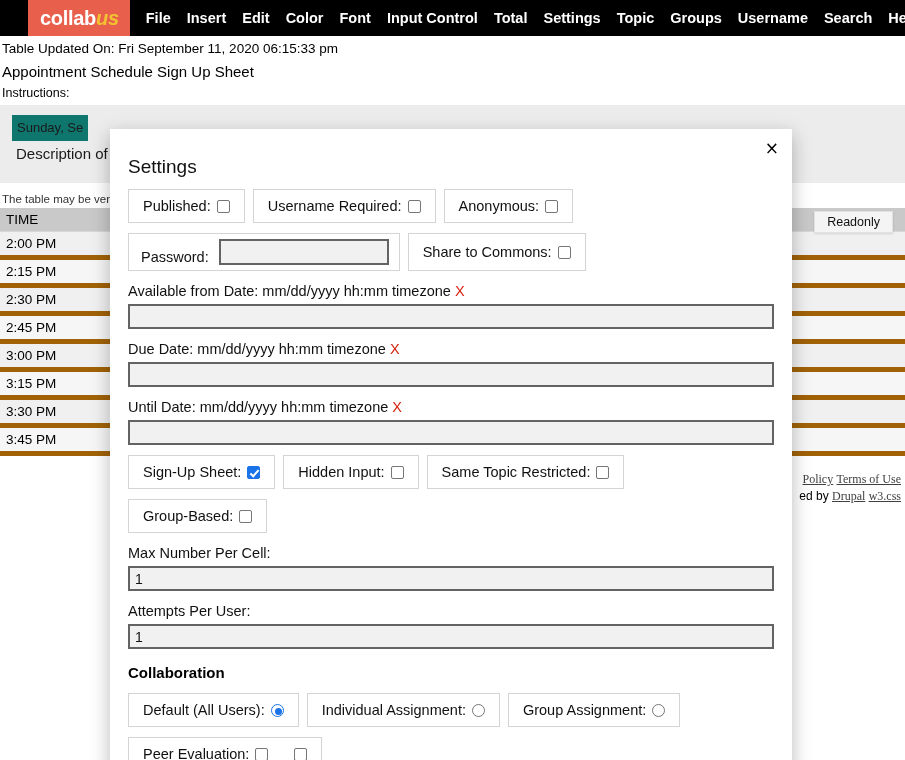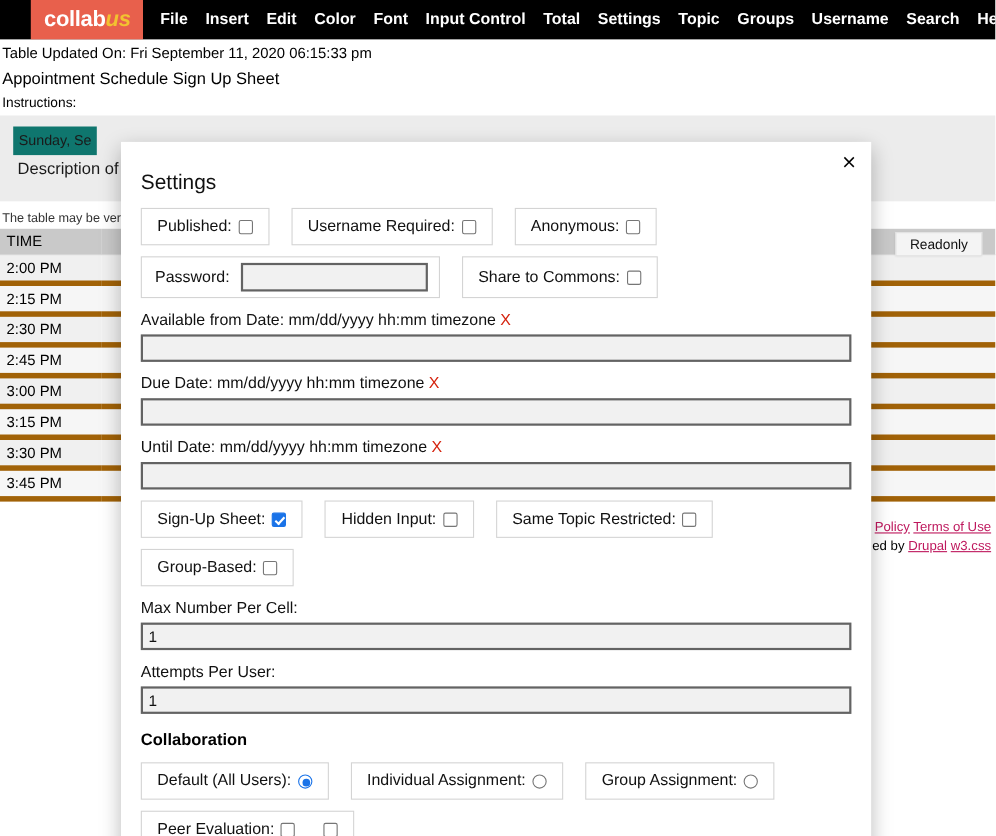--- a/index.html
+++ b/index.html
@@ -153,21 +153,21 @@
   .footer {
     position: absolute;
     right: 4px;
     top: 435px;
     text-align: right;
     font-size: 12px;
     color: #000;
     line-height: 17px;
     z-index: 1;
   }
-  .footer a { color: #be185d; text-decoration: underline; }
+  .footer a { color: #404040; text-decoration: underline; font-family: Liberation Serif, serif; }
 
   
   .modal-backdrop {
     position: absolute;
     left: 0; top: 0;
     width: 905px; height: 724px;
     background: transparent;
     z-index: 10;
     pointer-events: none;
   }
@@ -198,35 +198,34 @@
     padding: 26px 0 0 18px;
     line-height: 24px;
   }
   .modal-body { padding: 0 18px 0 18px; }
 
   
   .chip-row {
     display: flex;
     flex-wrap: wrap;
     margin-top: 10px;
-    gap: 12px;
   }
   .chip {
     border: 1px solid #d4d4d4;
     background: #ffffff;
     display: flex;
     align-items: center;
     font-size: 14.5px;
     color: #111;
     padding: 7px 14px;
     margin-right: 8px;
     white-space: nowrap;
     min-height: 34px;
   }
-  .chip.tight { padding: 5px 10px 5px 12px; }
+  .chip.tight { padding: 5px 10px 5px 12px; align-items: flex-end; }
   .chip-label { margin-right: 6px; }
 
   
   .cb {
     width: 13px; height: 13px;
     border: 1px solid #767676;
     border-radius: 2px;
     background: #fff;
     display: inline-block;
     vertical-align: middle;

